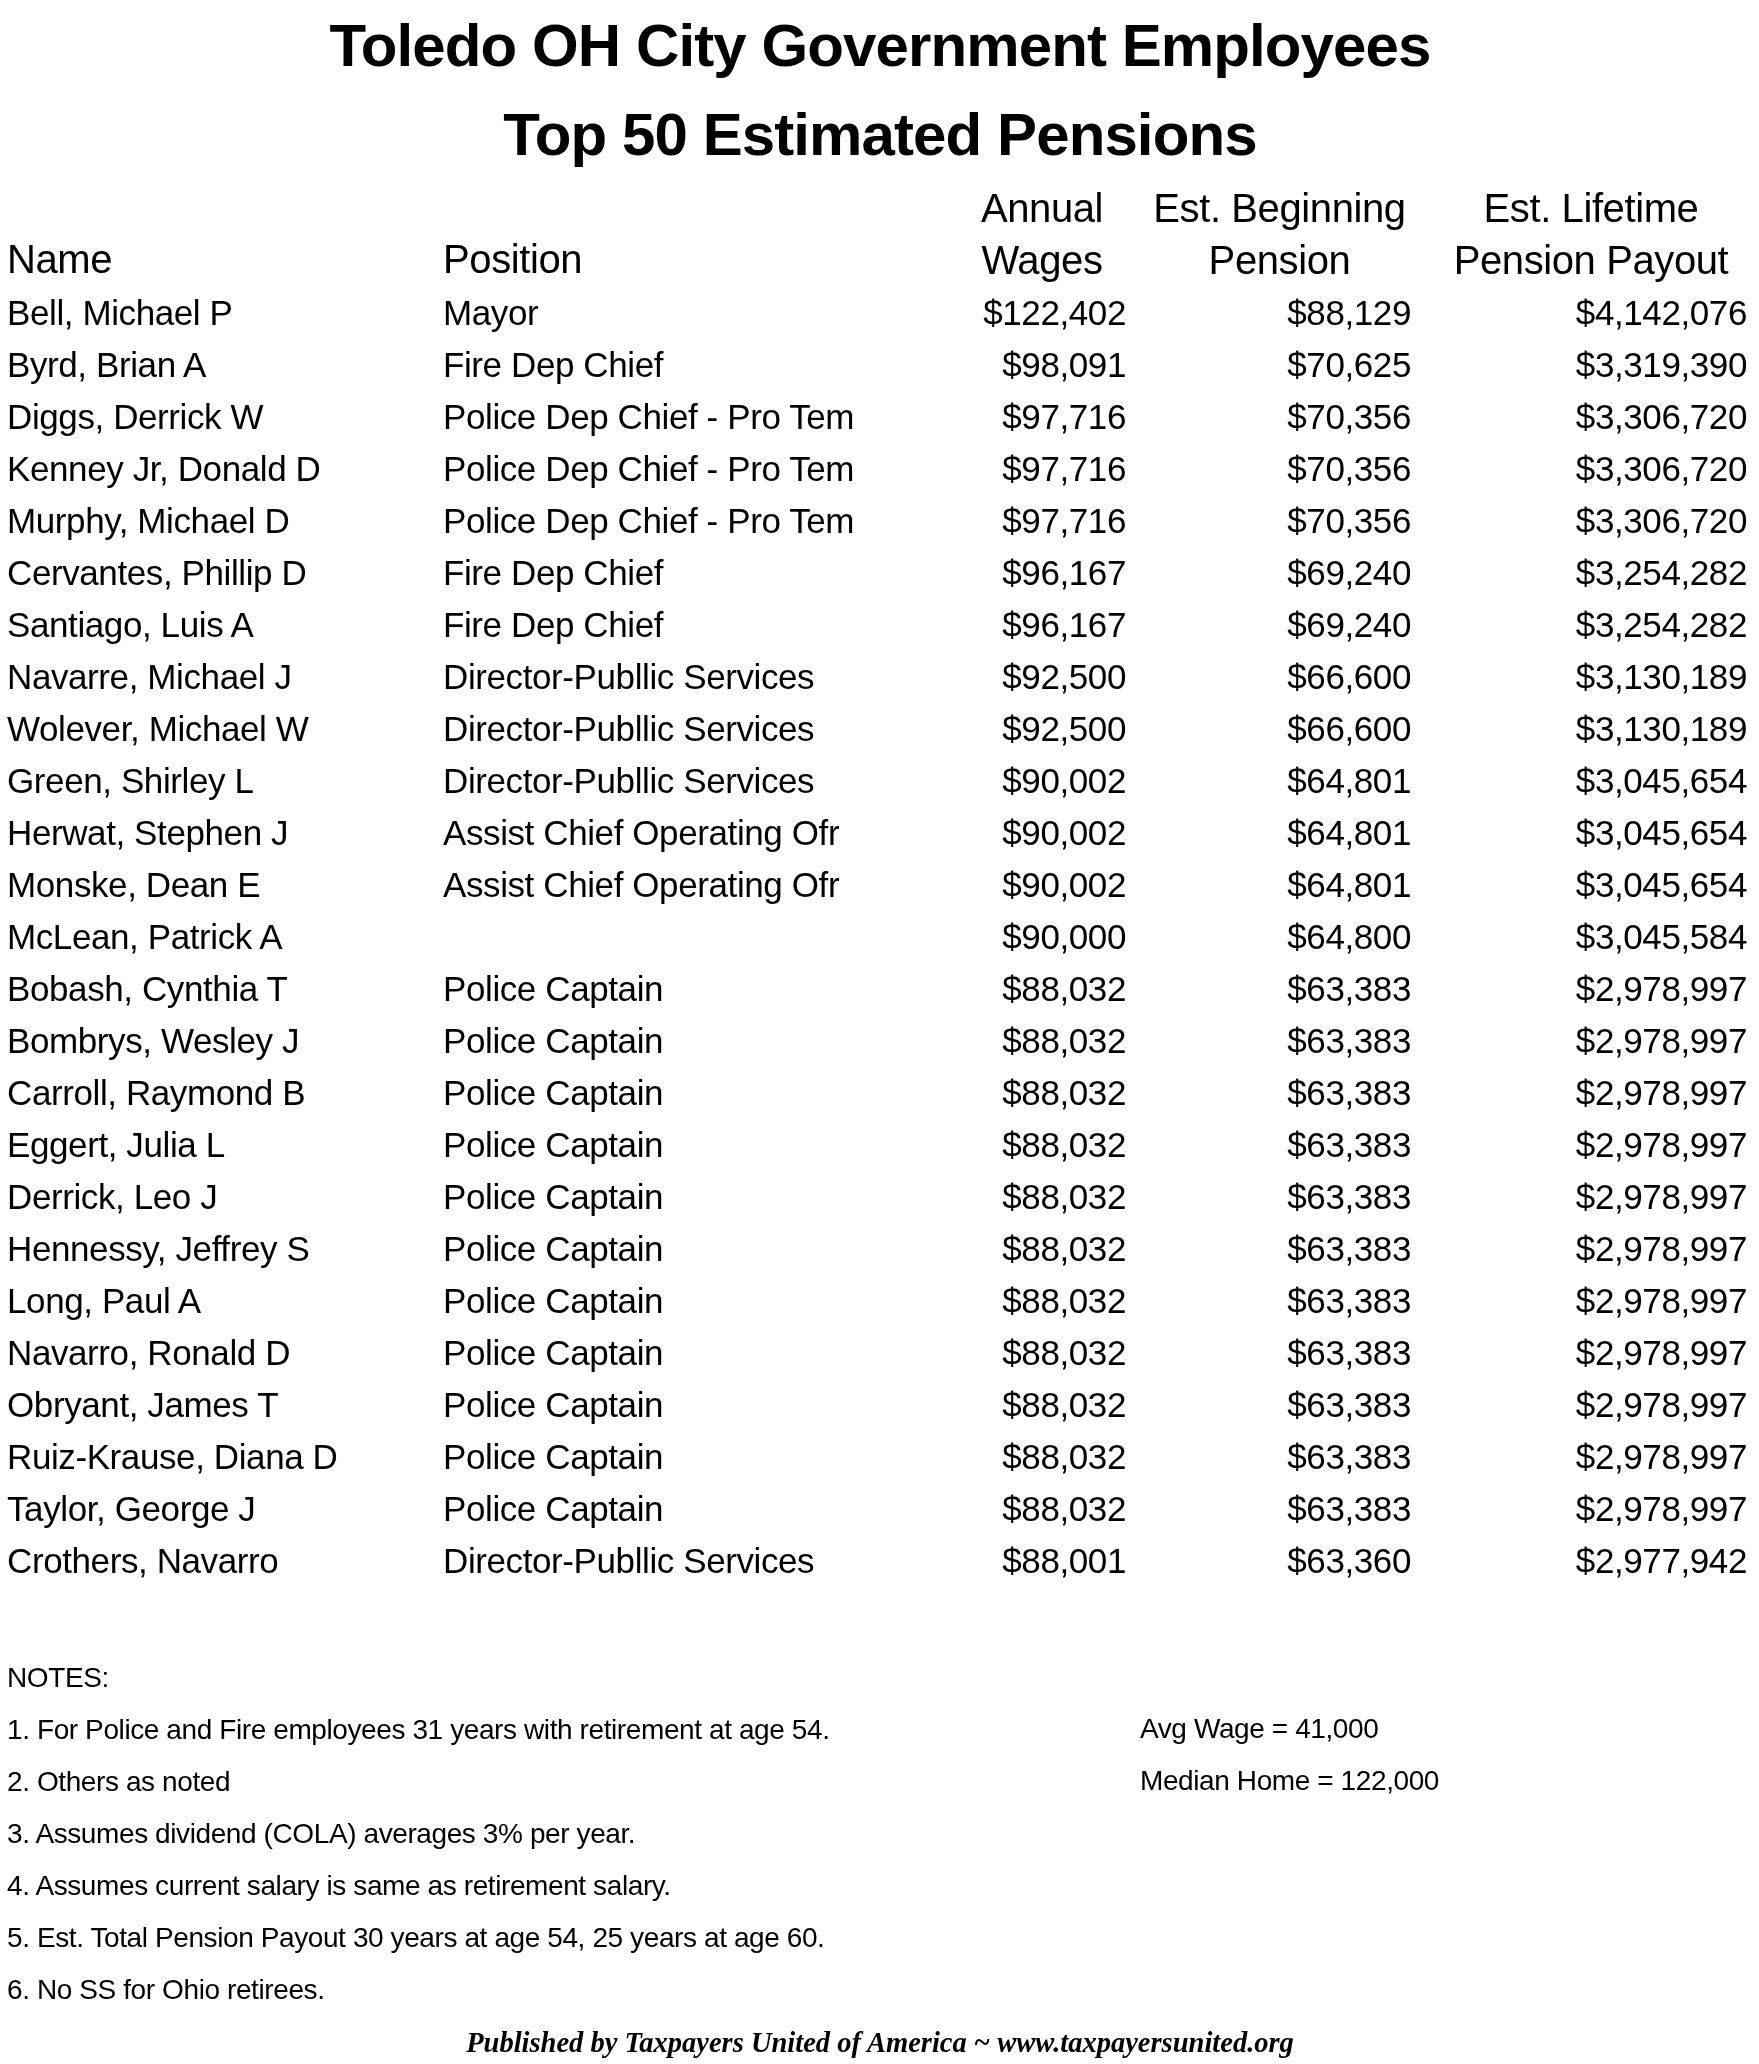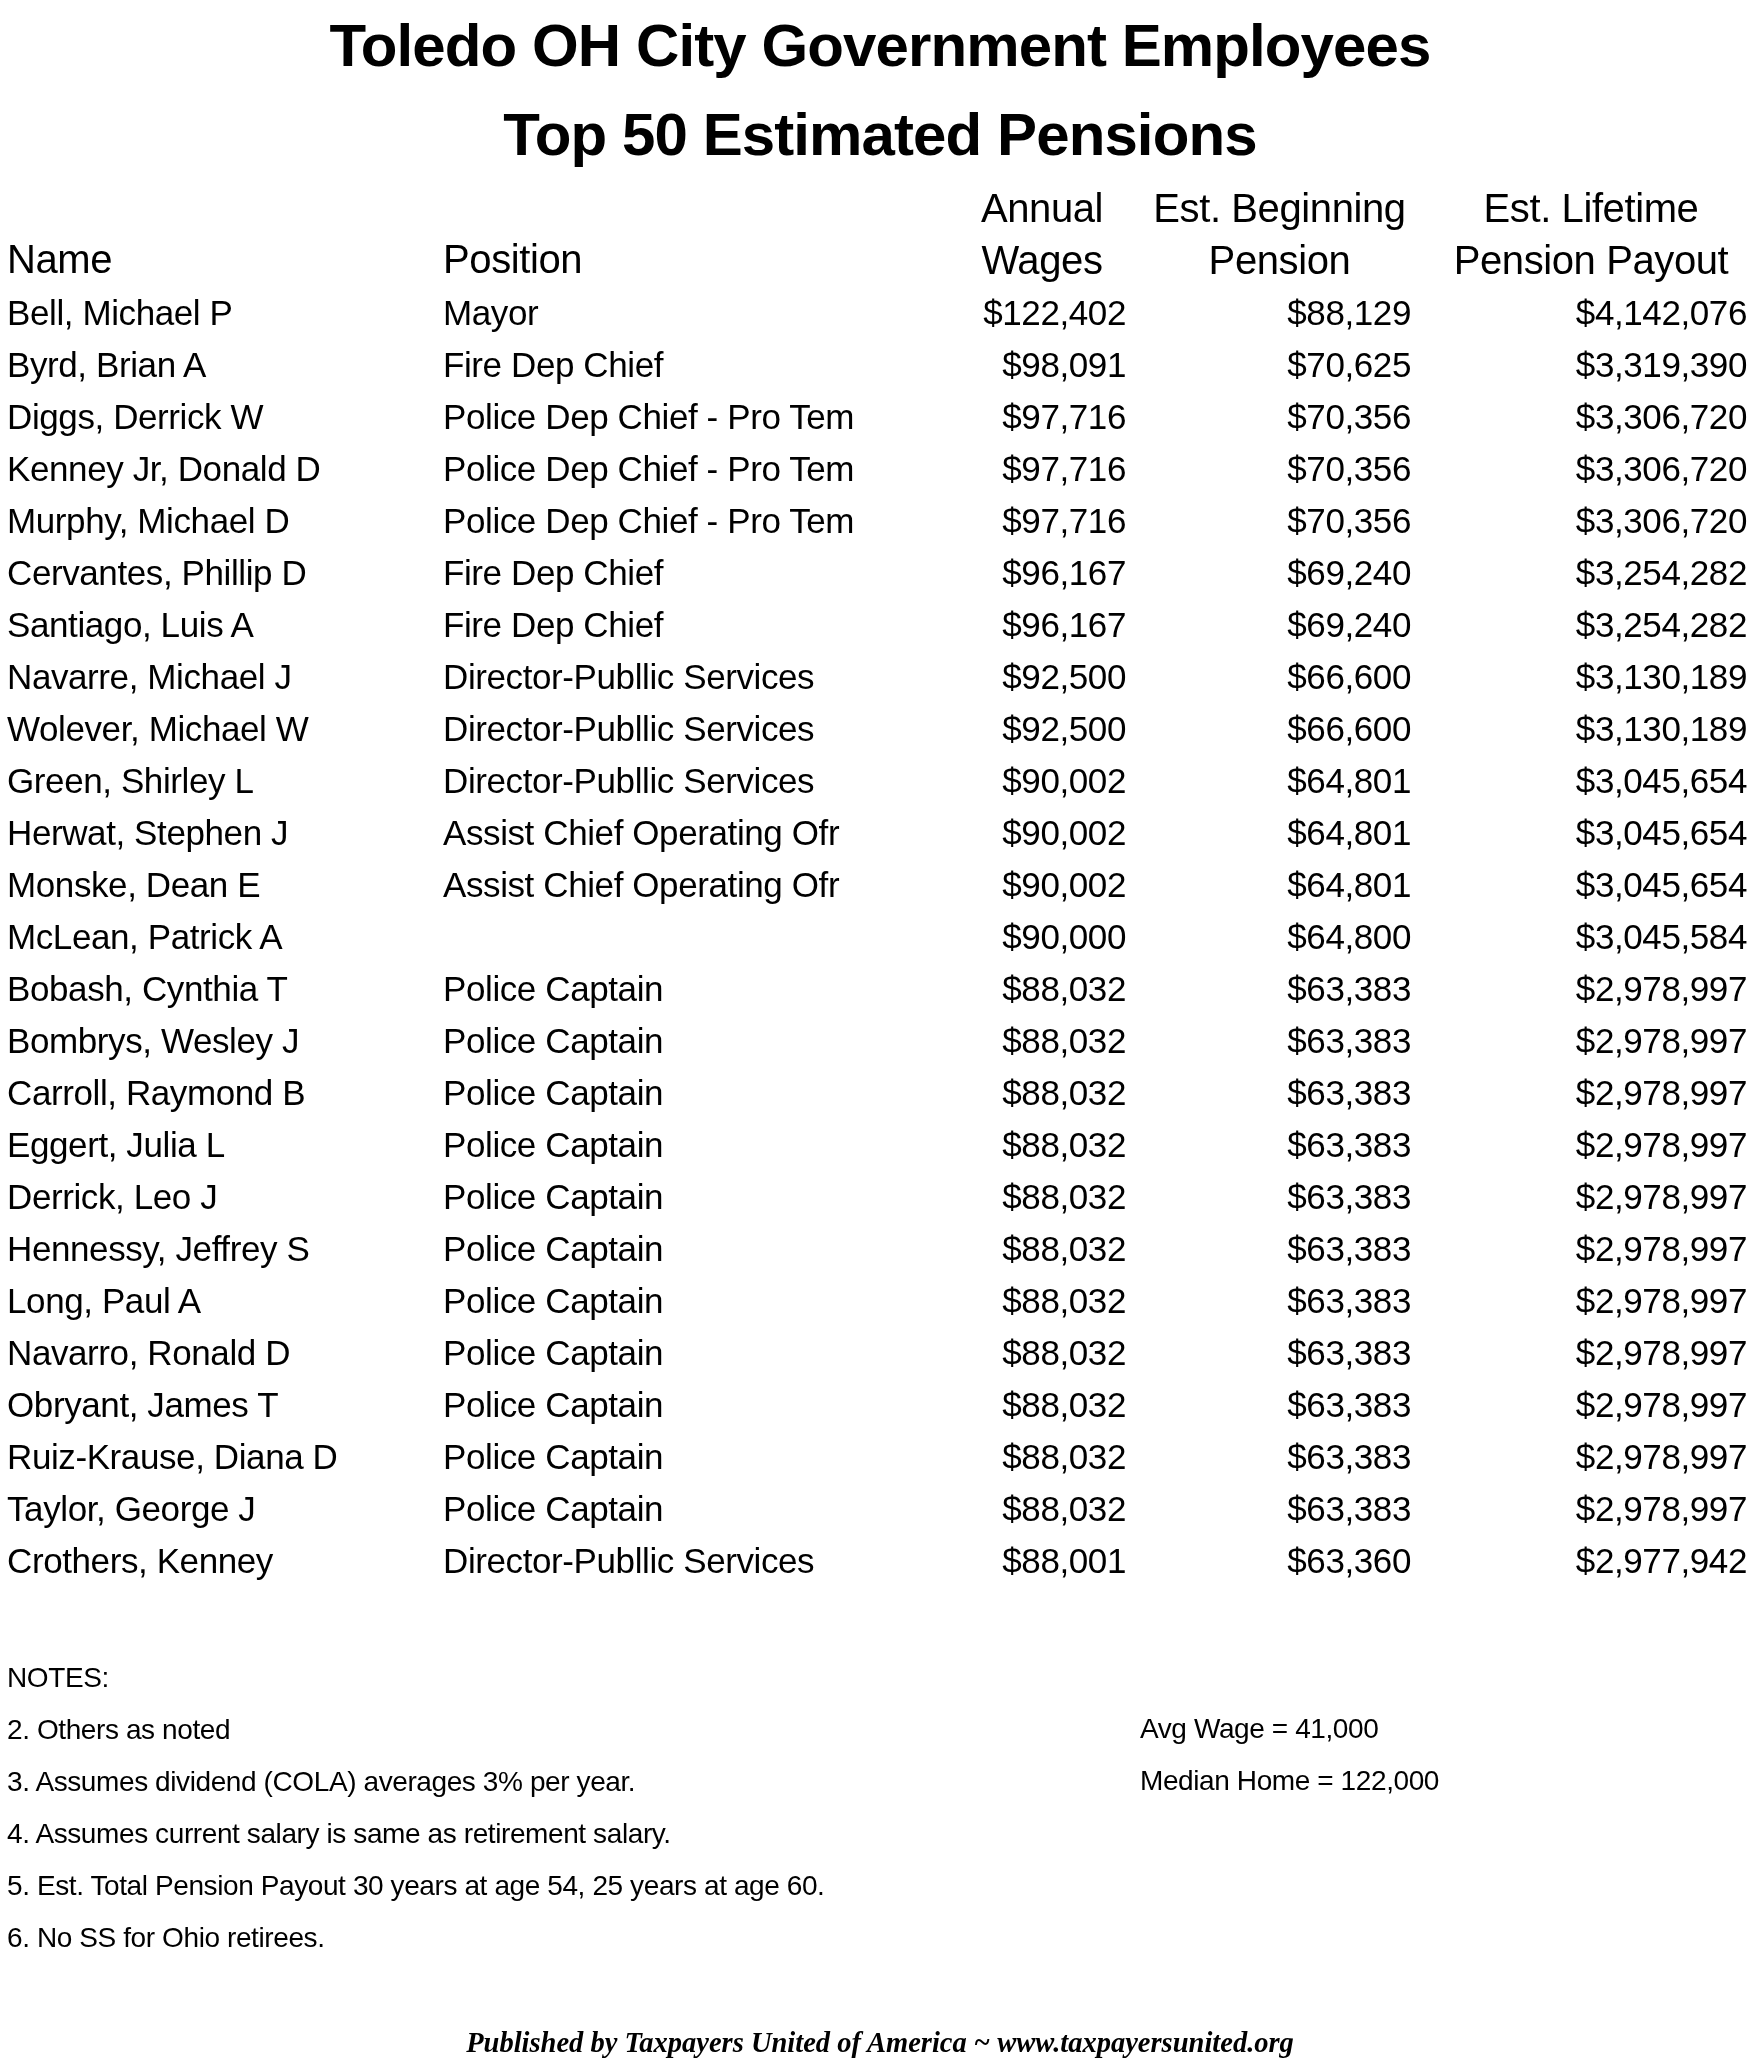--- a/index.html
+++ b/index.html
@@ -217,30 +217,31 @@
       <span class="c-life">$2,978,997</span>
     </div>
     <div class="row">
       <span class="c-name">Taylor, George J</span>
       <span class="c-pos">Police Captain</span>
       <span class="c-wage">$88,032</span>
       <span class="c-pen">$63,383</span>
       <span class="c-life">$2,978,997</span>
     </div>
     <div class="row">
-      <span class="c-name">Crothers, Kenney</span>
+      <span class="c-name">Crothers, Navarro</span>
       <span class="c-pos">Director-Publlic Services</span>
       <span class="c-wage">$88,001</span>
       <span class="c-pen">$63,360</span>
       <span class="c-life">$2,977,942</span>
     </div>
   </div>
 
 <div class="notes">
   <div>NOTES:</div>
+  <div>1. For Police and Fire employees 31 years with retirement at age 54.</div>
   <div>2. Others as noted</div>
   <div>3. Assumes dividend (COLA) averages 3% per year.</div>
   <div>4. Assumes current salary is same as retirement salary.</div>
   <div>5. Est. Total Pension Payout 30 years at age 54, 25 years at age 60.</div>
   <div>6. No SS for Ohio retirees.</div>
 </div>
 
 <div class="stats">
   <div>Avg Wage = 41,000</div>
   <div>Median Home = 122,000</div>

